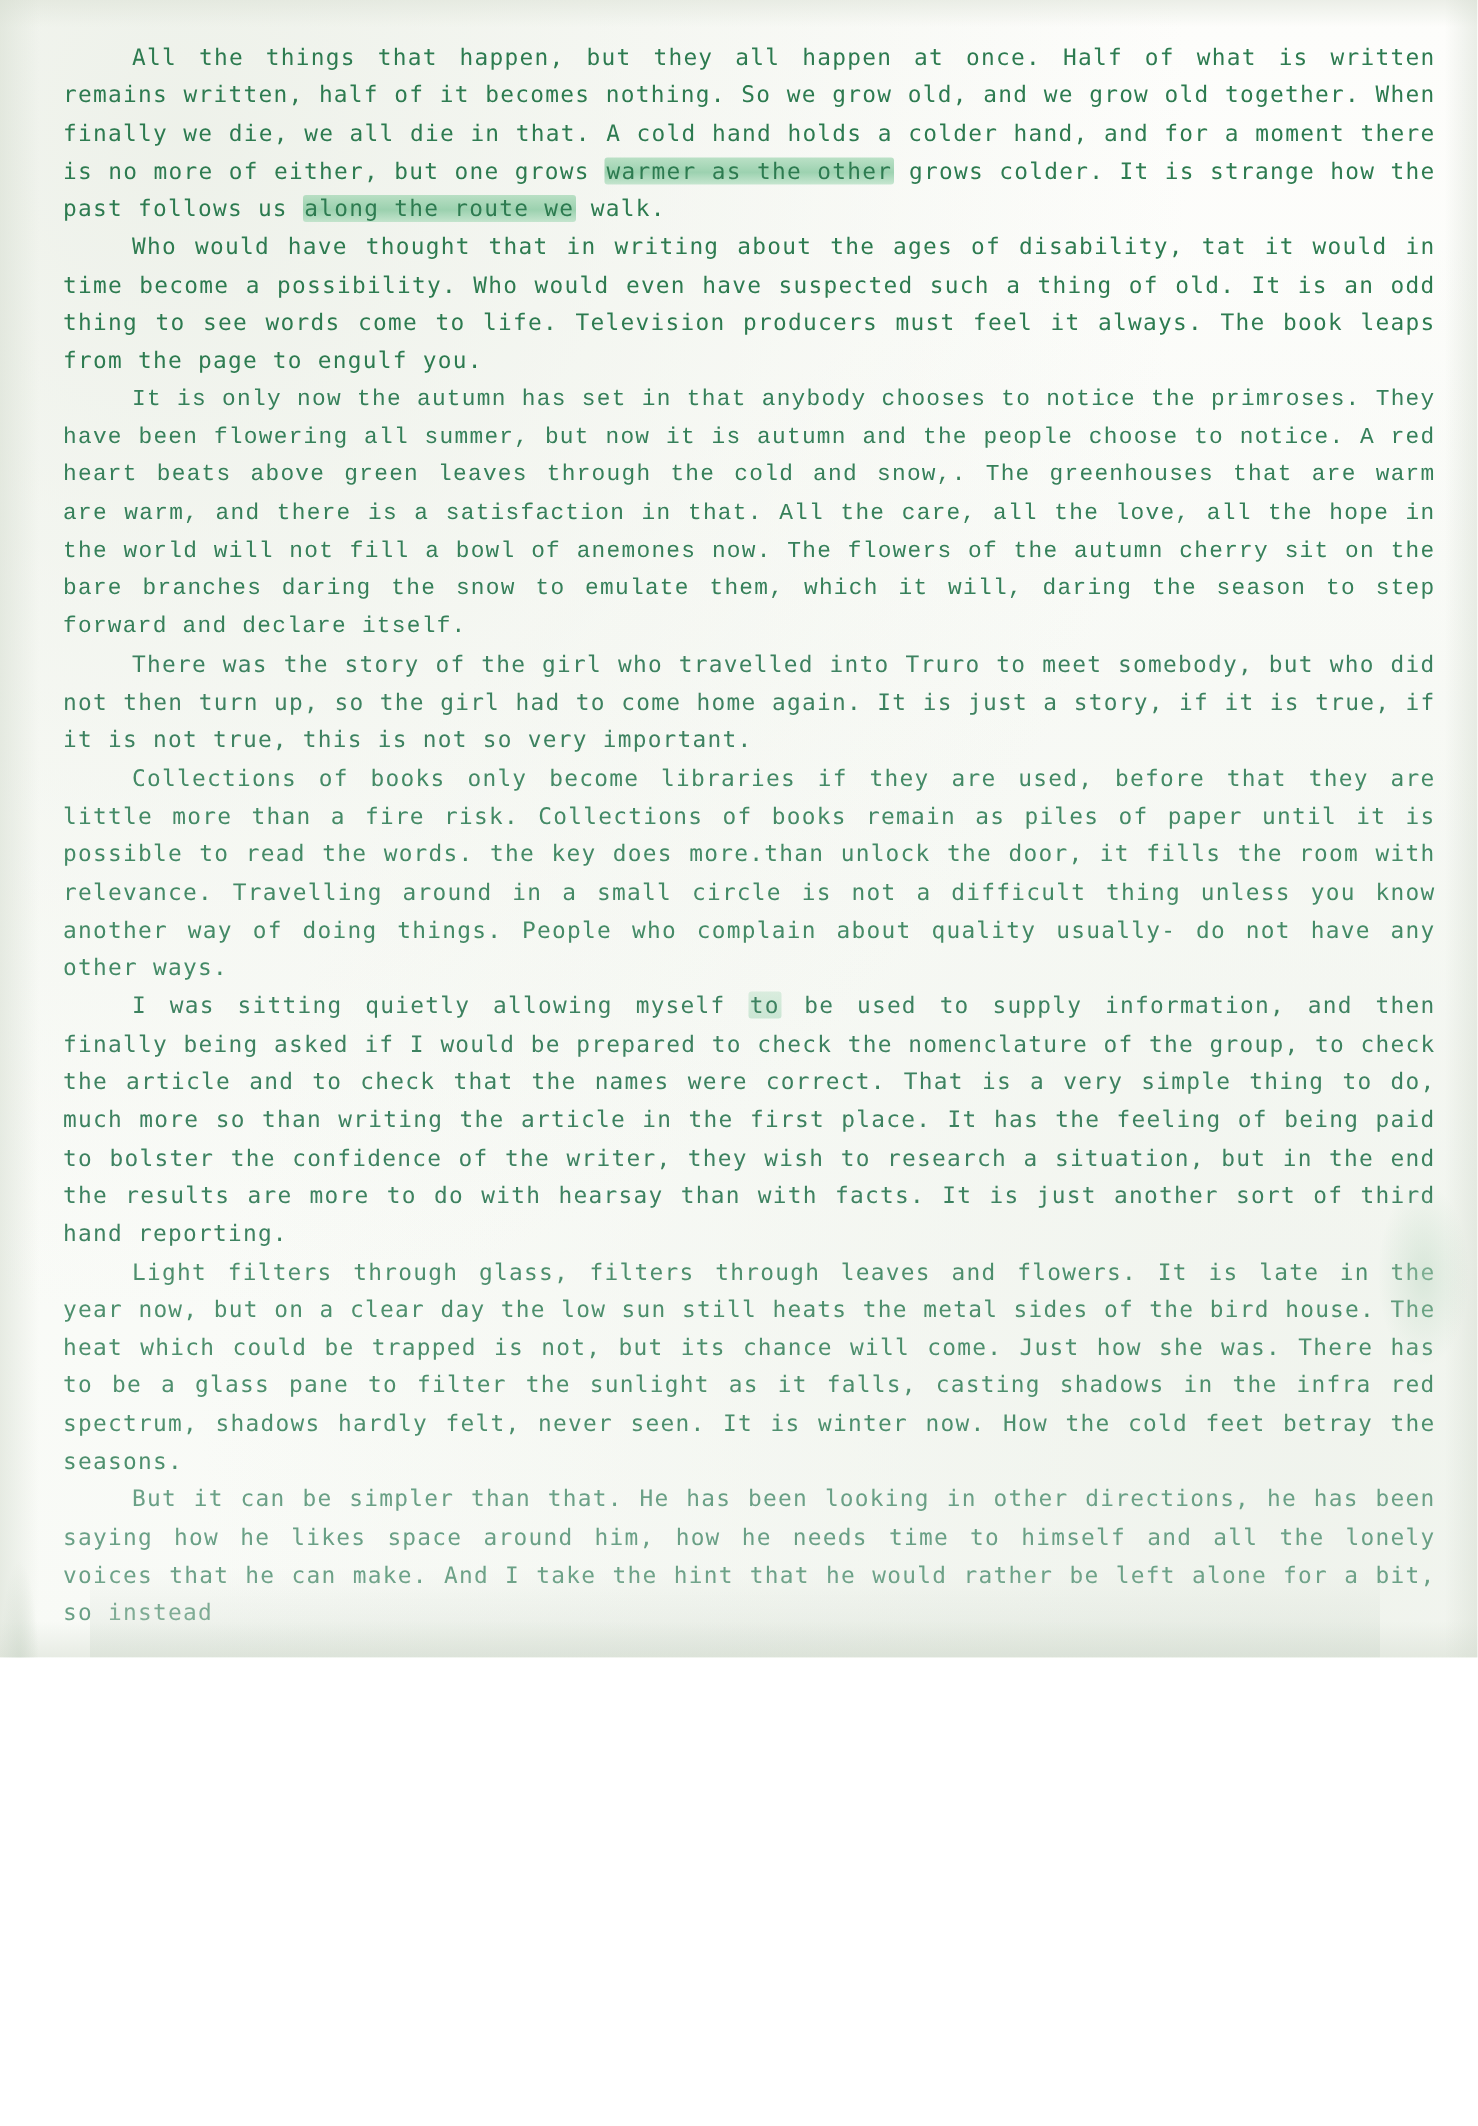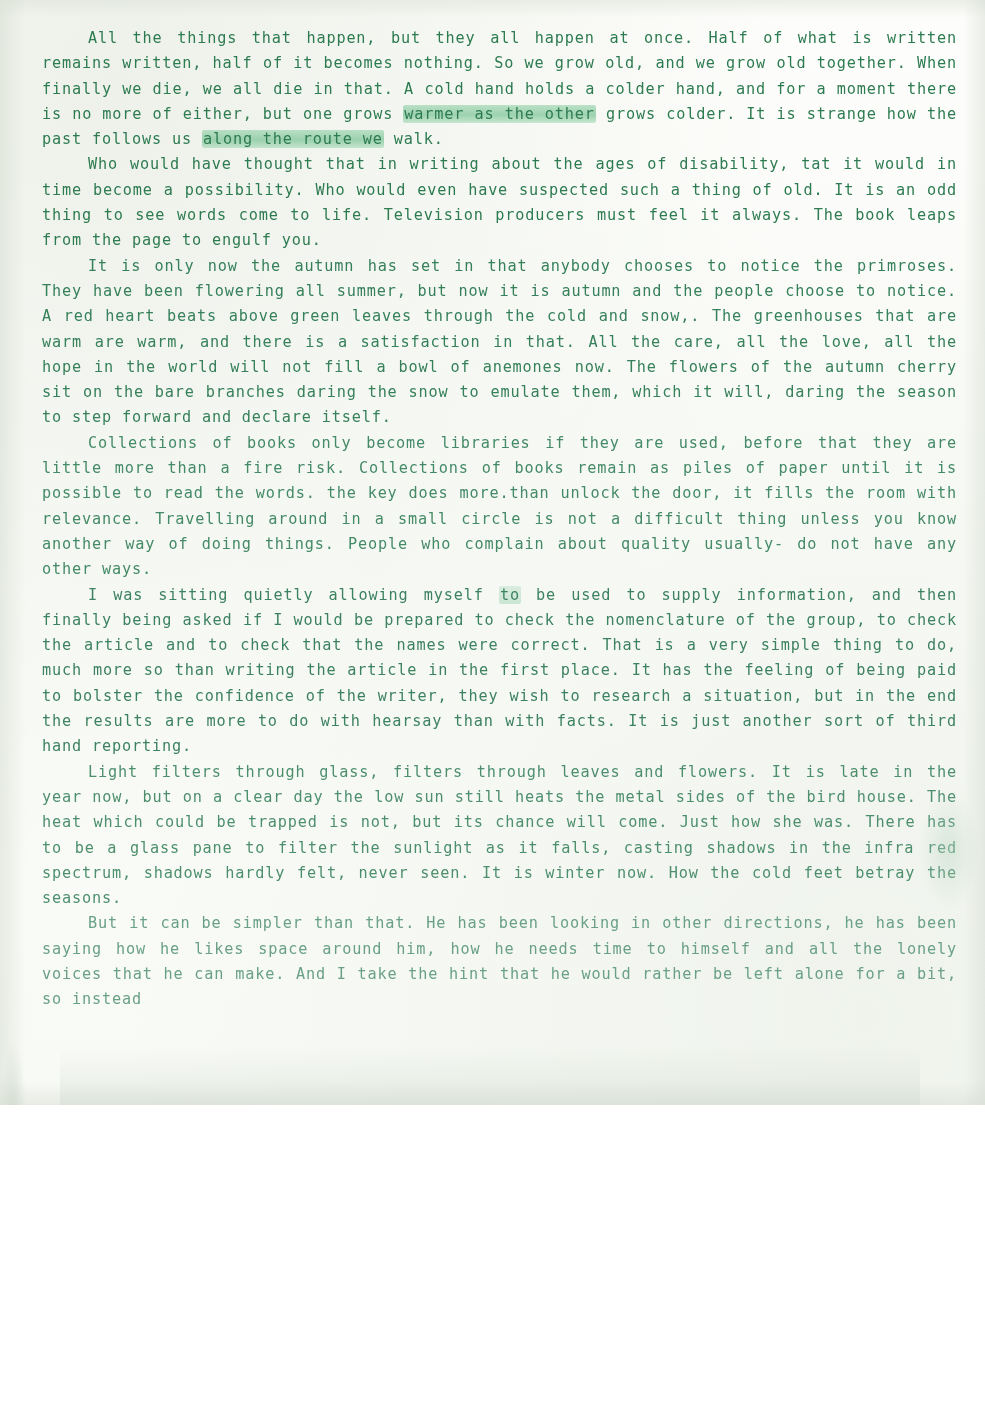--- a/index.html
+++ b/index.html
@@ -55,21 +55,21 @@
   }
 
   #typescript p {
     margin: 0;
     text-indent: 46px;
     white-space: normal;
   }
 
   
   .ink-a { color: #2d7b50; }
-  .ink-b { color: #36805a; }
+  .ink-b { color: #36805a; font-family: Liberation Mono, monospace; }
   .ink-c { color: #3d8260; }
   .ink-d { color: #448a66; }
   .ink-e { color: #4d8f6d; }
   .ink-f { color: #5b977a; }
   .ink-g { color: #6aa086; }
 
   
   .hl {
     background: linear-gradient(180deg, rgba(150,210,170,0.62) 0%, rgba(122,195,150,0.72) 55%, rgba(150,212,172,0.5) 100%);
     border-radius: 2px;
@@ -107,20 +107,21 @@
 <div id="page">
 
   <div id="typescript">
 
     <p class="ink-a">All the things that happen, but they all happen at once. Half of what is written remains written, half of it becomes nothing. So we grow old, and we grow old together. When finally we die, we all die in that. A cold hand holds a colder hand, and for a moment there is no more of either, but one grows <span class="hl">warmer as the other</span> grows colder. It is strange how the past follows us <span class="hl">along the route we</span> walk.</p>
 
     <p class="ink-a">Who would have thought that in writing about the ages of disability, tat it would in time become a possibility. Who would even have suspected such a thing of old. It is an odd thing to see words come to life. Television producers must feel it always. The book leaps from the page to engulf you.</p>
 
     <p class="ink-b">It is only now the autumn has set in that anybody chooses to notice the primroses. They have been flowering all summer, but now it is autumn and the people choose to notice. A red heart beats above green leaves through the cold and snow,. The greenhouses that are warm are warm, and there is a satisfaction in that. All the care, all the love, all the hope in the world will not fill a bowl of anemones now. The flowers of the autumn cherry sit on the bare branches daring the snow to emulate them, which it will, daring the season to step forward and declare itself.</p>
 
+    <p class="ink-c">There was the story of the girl who travelled into Truro to meet somebody, but who did not then turn up, so the girl had to come home again. It is just a story, if it is true, if it is not true, this is not so very important.</p>
 
     <p class="ink-d">Collections of books only become libraries if they are used, before that they are little more than a fire risk. Collections of books remain as piles of paper until it is possible to read the words. the key does more.than unlock the door, it fills the room with relevance. Travelling around in a small circle is not a difficult thing unless you know another way of doing things. People who complain about quality usually- do not have any other ways.</p>
 
     <p class="ink-c">I was sitting quietly allowing myself <span class="hl-soft">to</span> be used to supply information, and then finally being asked if I would be prepared to check the nomenclature of the group, to check the article and to check that the names were correct. That is a very simple thing to do, much more so than writing the article in the first place. It has the feeling of being paid to bolster the confidence of the writer, they wish to research a situation, but in the end the results are more to do with hearsay than with facts. It is just another sort of third hand reporting.</p>
 
     <p class="ink-e">Light filters through glass, filters through leaves and flowers. It is late in the year now, but on a clear day the low sun still heats the metal sides of the bird house. The heat which could be trapped is not, but its chance will come. Just how she was. There has to be a glass pane to filter the sunlight as it falls, casting shadows in the infra red spectrum, shadows hardly felt, never seen. It is winter now. How the cold feet betray the seasons.</p>
 
 
     <p class="ink-g">But it can be simpler than that. He has been looking in other directions, he has been saying how he likes space around him, how he needs time to himself and all the lonely voices that he can make. And I take the hint that he would rather be left alone for a bit, so instead</p>
 

